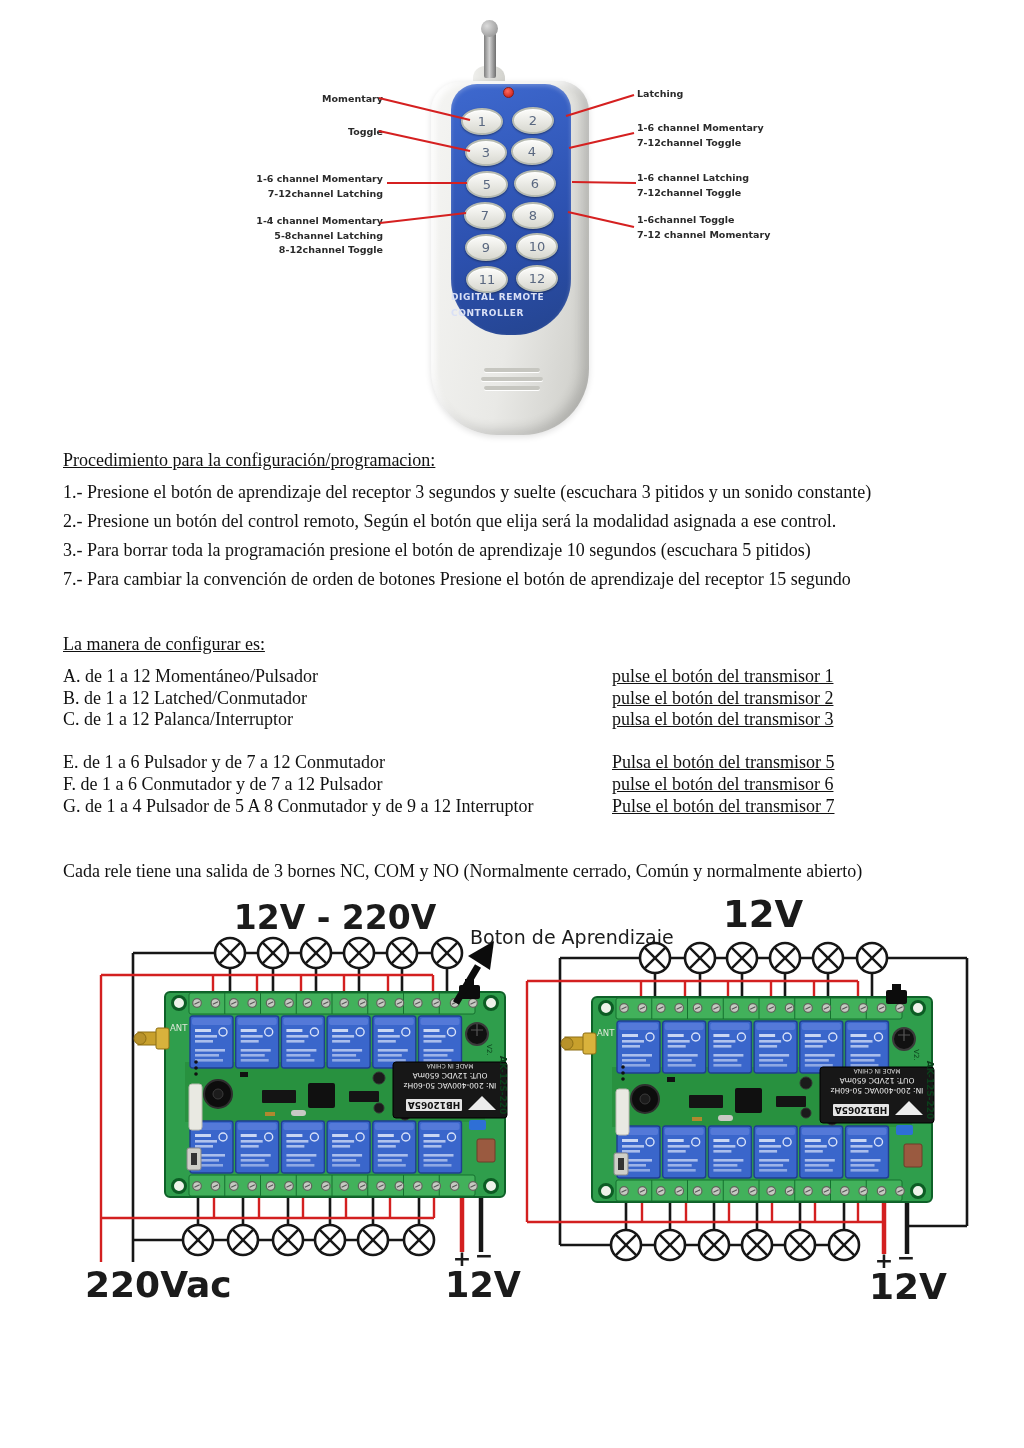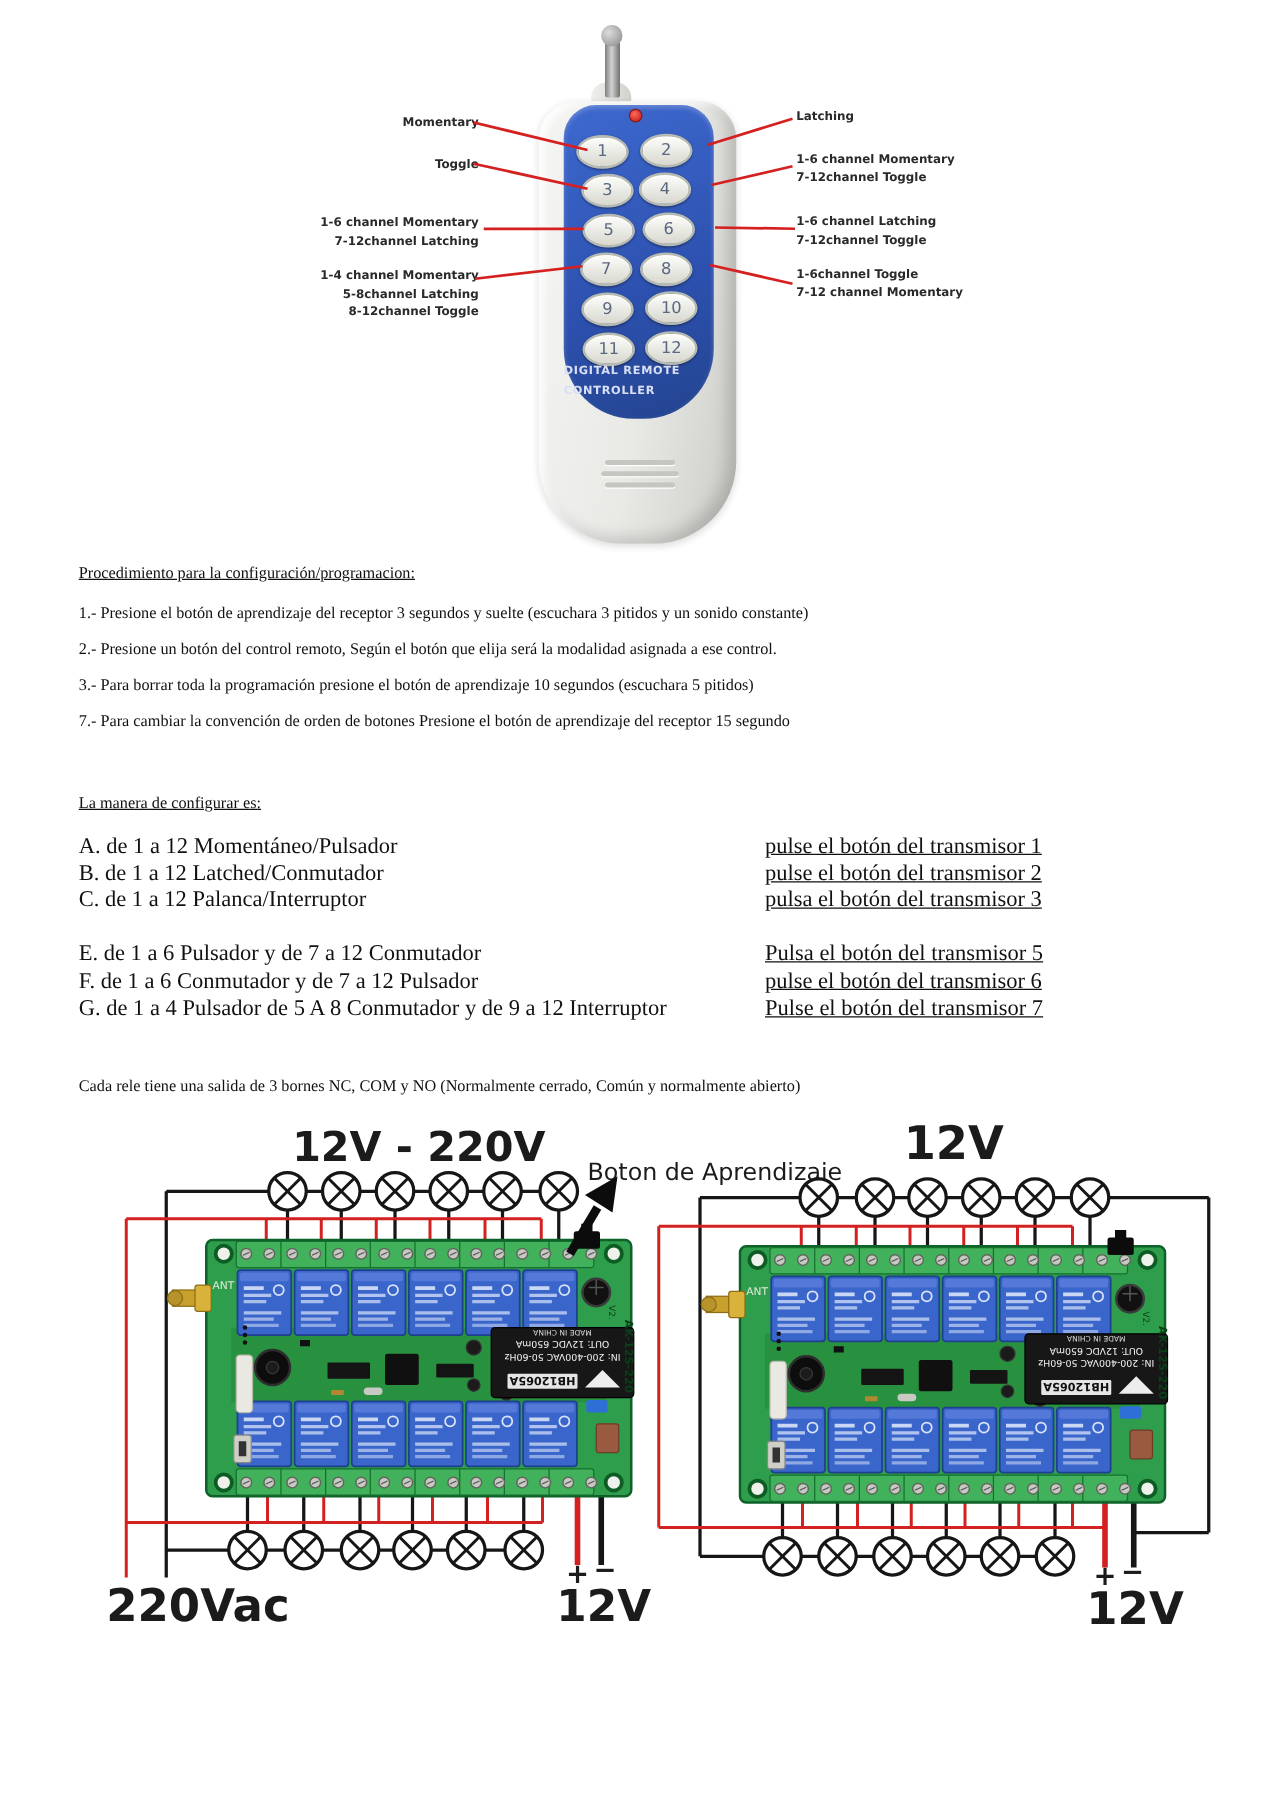--- a/index.html
+++ b/index.html
@@ -30,21 +30,21 @@
         font-family:"DejaVu Sans",sans-serif;font-size:13px;color:#5a6880;}
   .brand{position:absolute;left:451px;width:120px;text-align:left;
          font-family:"DejaVu Sans",sans-serif;font-weight:bold;font-size:9px;
          letter-spacing:.6px;color:#d9e0f6;}
   .grille{position:absolute;height:4px;border-radius:2px;background:#c6c6c0;box-shadow:0 1px 0 #fff;}
   .callout{position:absolute;font-family:"DejaVu Sans",sans-serif;font-size:9.5px;font-weight:600;
            color:#2a2a2a;line-height:14.5px;white-space:nowrap;}
   .callout.left{text-align:right;}
   .lines-overlay{position:absolute;left:0;top:0;pointer-events:none;}
   
-  .doc-line{position:absolute;left:63px;font-size:13px;white-space:nowrap;}
+  .doc-line{position:absolute;left:63px;font-size:18px;white-space:nowrap;}
   .doc-title{text-decoration:underline;}
   .cfg-row{position:absolute;left:63px;width:900px;font-size:18px;white-space:nowrap;}
   .cfg-action{position:absolute;left:549px;top:0;text-decoration:underline;}
   
   .diagram-svg{position:absolute;left:0;top:890px;}
   .dg-title{font-family:"DejaVu Sans",sans-serif;font-weight:bold;fill:#1b1b1b;}
   .dg-label{font-family:"DejaVu Sans",sans-serif;fill:#1b1b1b;}
   .pcb-txt{font-family:"DejaVu Sans",sans-serif;}
 </style>
 </head>

